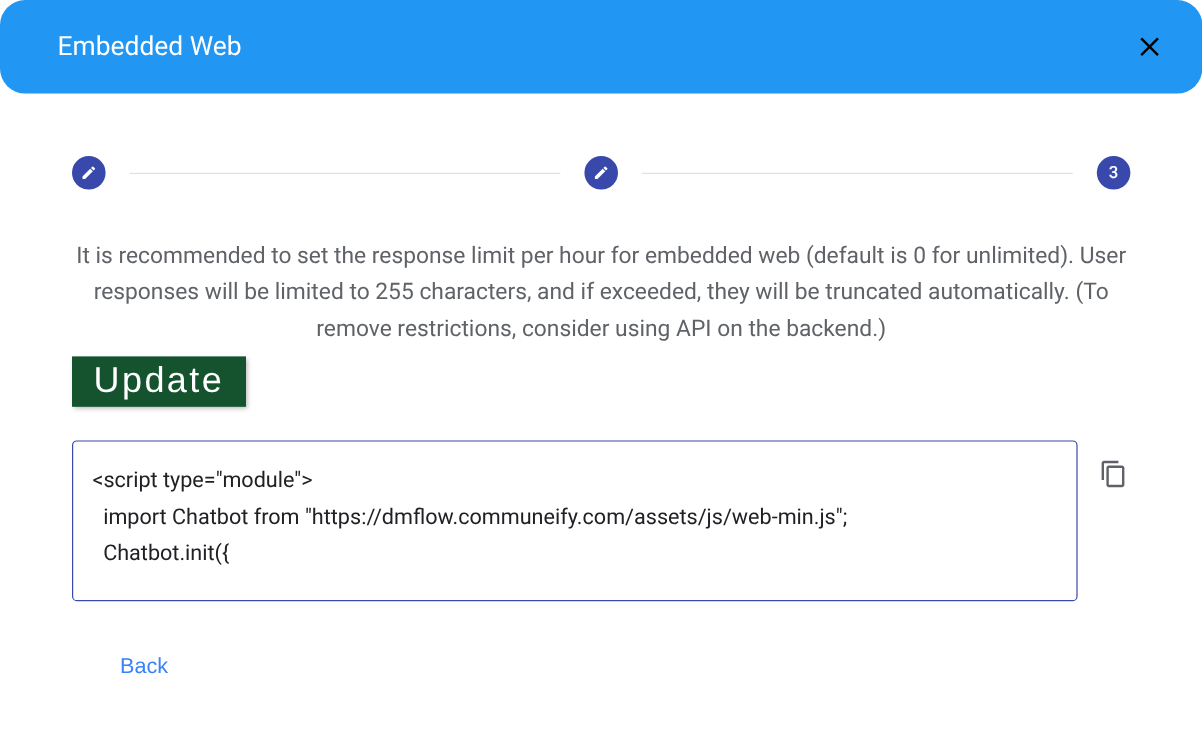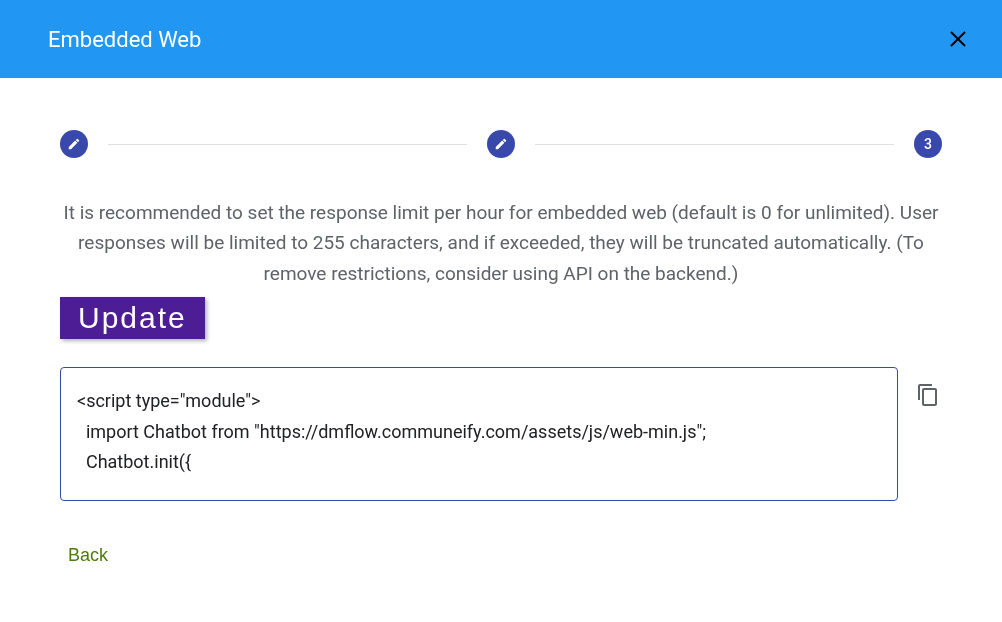--- a/index.html
+++ b/index.html
@@ -15,20 +15,21 @@
       height: 622px;
     }
     
     .header {
       background: #2196f3;
       height: 78px;
       display: flex;
       align-items: center;
       justify-content: space-between;
       padding: 0 24px 0 48px;
+      border-radius: 21px;
     }
     
     .header-title {
       color: #fff;
       font-size: 22px;
       font-weight: 400;
     }
     
     .close-btn {
       background: none;
@@ -90,21 +91,21 @@
     
     .description {
       color: #5f6368;
       font-size: 19px;
       line-height: 1.6;
       margin-bottom: 8px;
       text-align: center;
     }
     
     .update-btn {
-      background: #4c1d95;
+      background: #14532d;
       color: #fff;
       border: none;
       font-size: 30px;
       font-weight: 400;
       padding: 4px 18px;
       letter-spacing: 2px;
       cursor: pointer;
       box-shadow: 2px 2px 4px rgba(0,0,0,0.3);
       margin-bottom: 28px;
     }
@@ -167,24 +168,24 @@
       width: 24px;
       height: 24px;
       fill: #5f6368;
     }
     
     .back-btn {
       background: none;
       border: none;
       font-size: 18px;
       font-weight: 500;
-      color: #4d7c0f;
+      color: #3b82f6;
       cursor: pointer;
       margin-top: 38px;
-      margin-left: 0;
+      margin-left: 32px;
       padding: 6px 8px;
     }
   </style>
 </head>
 <body>
 
 <div class="header">
   <div class="header-title">Embedded Web</div>
   <button class="close-btn">
     <svg class="close-icon" viewBox="0 0 24 24" fill="none">

